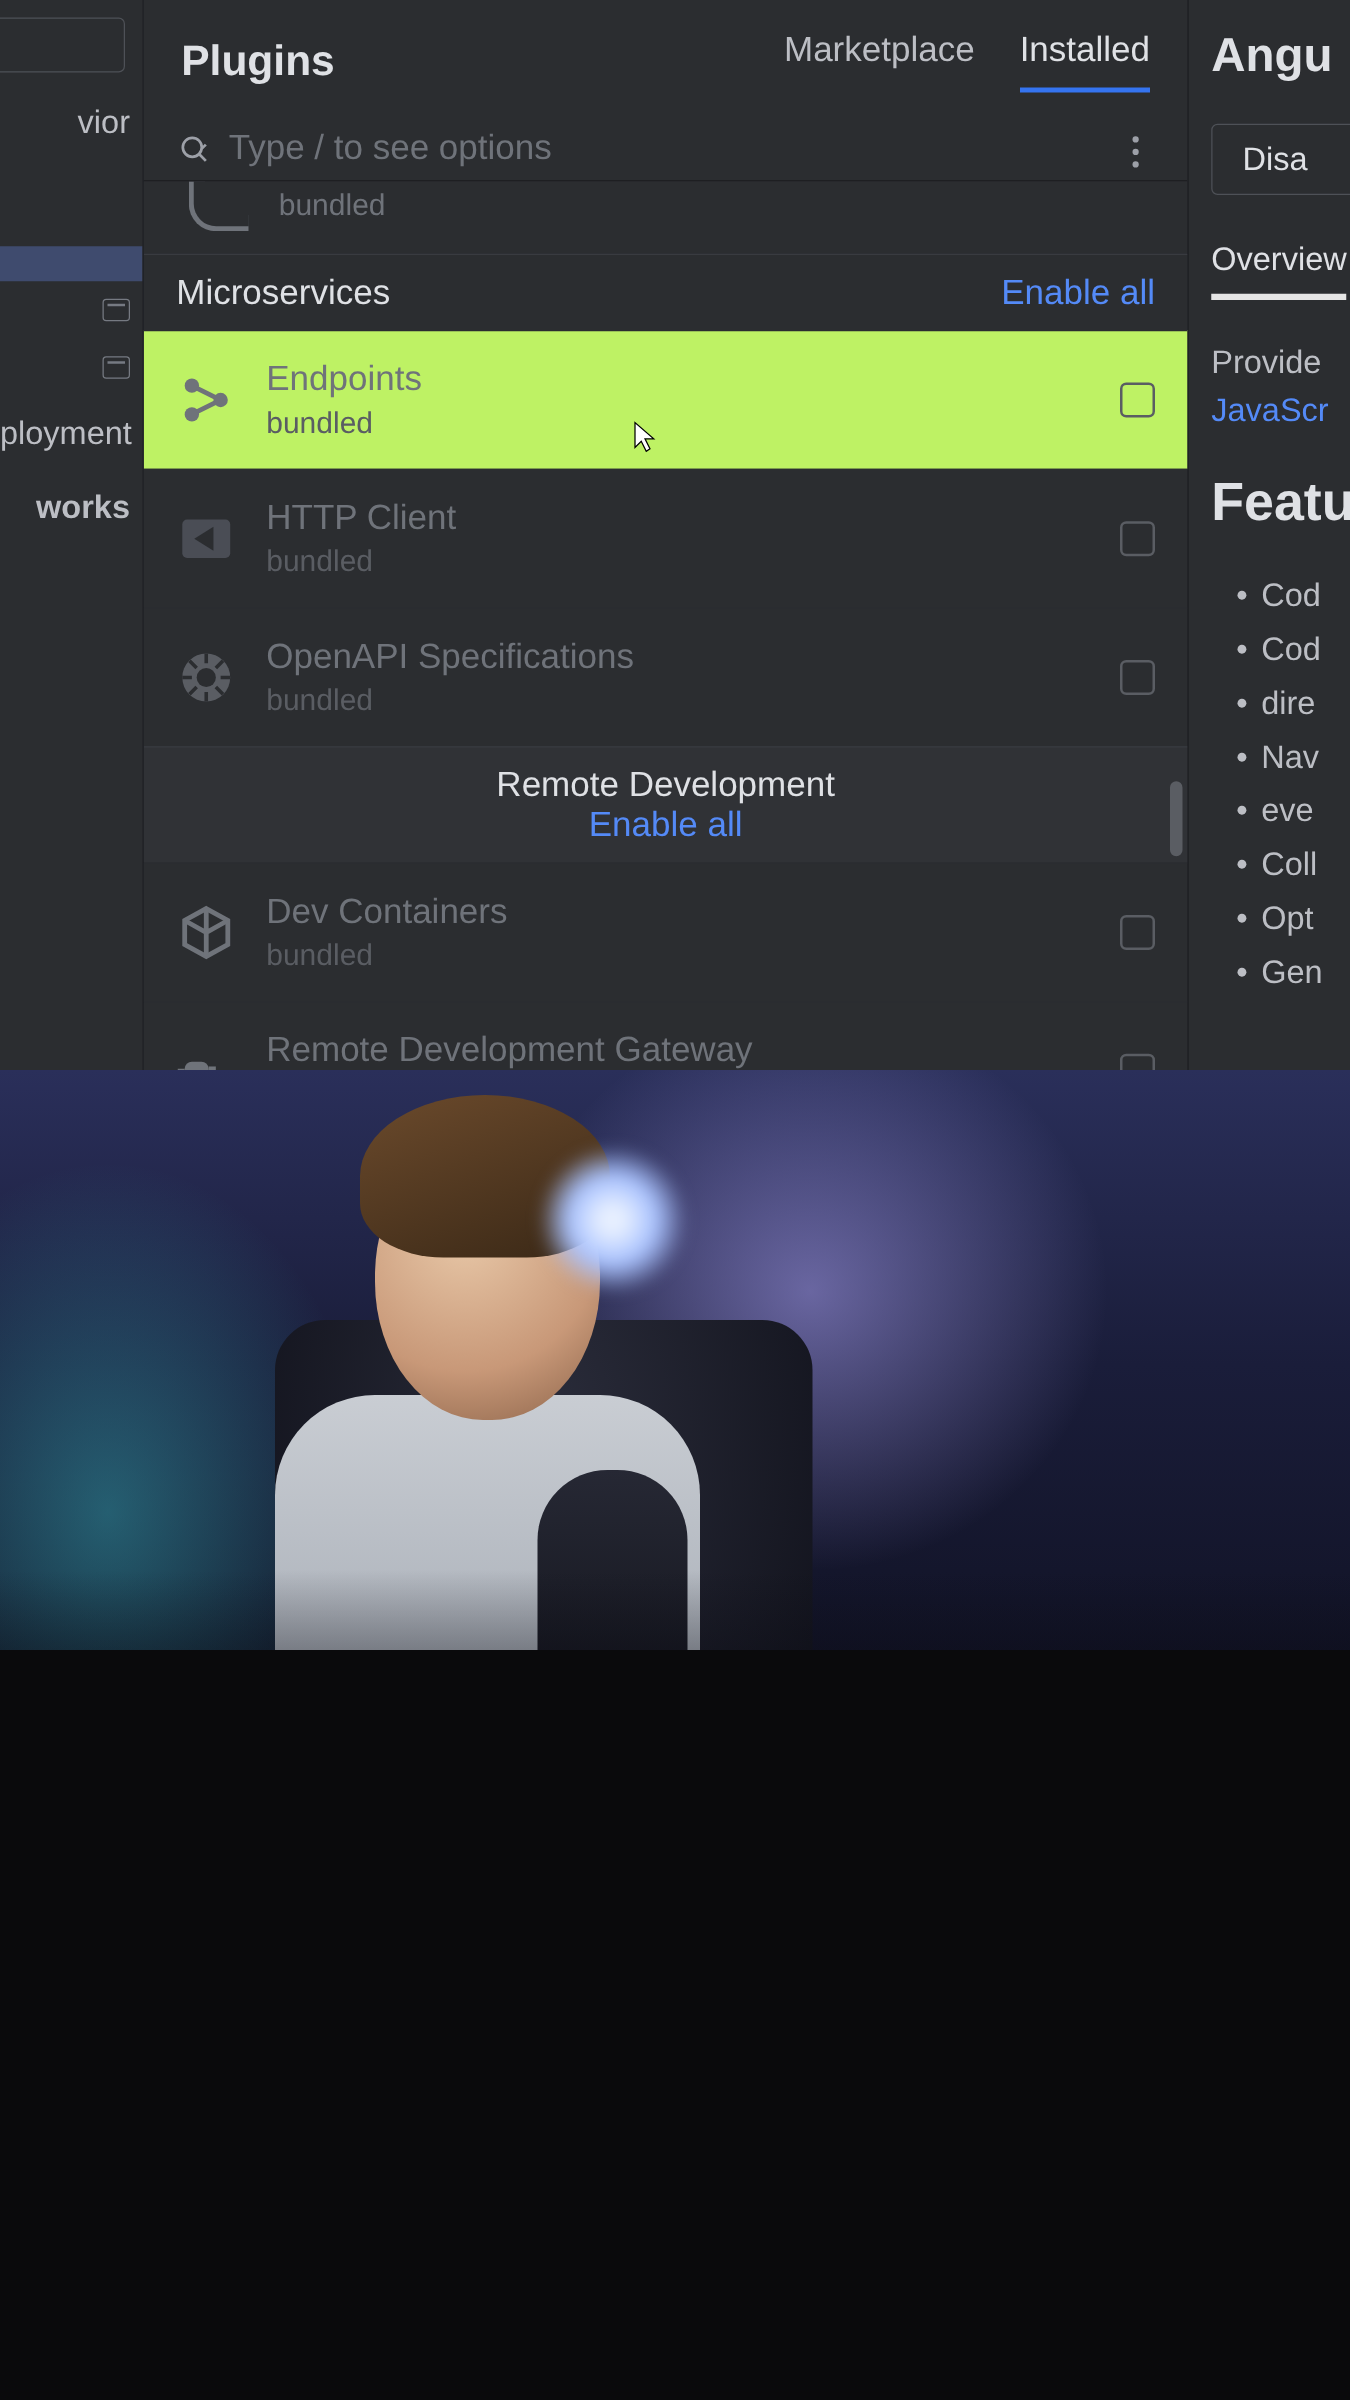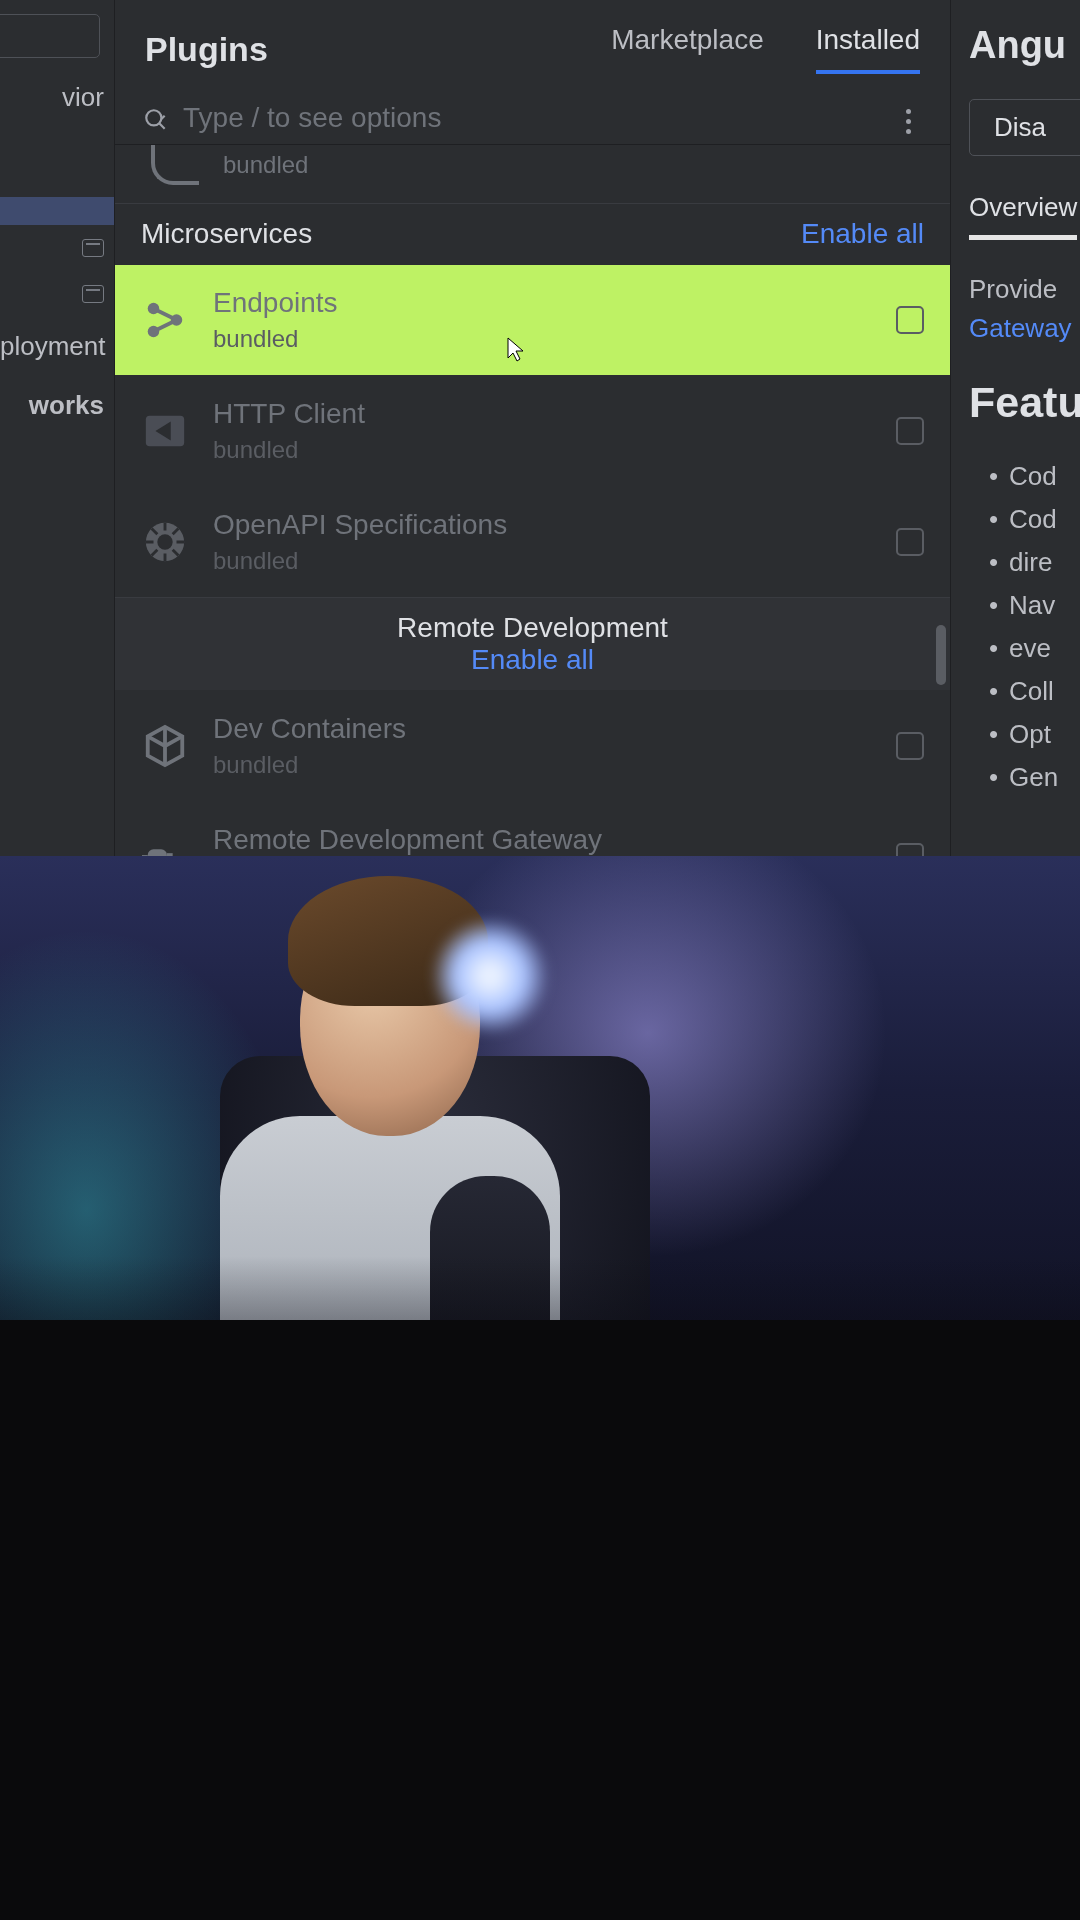--- a/index.html
+++ b/index.html
@@ -11,21 +11,21 @@
 .sidebar-search-box { border: 1px solid #4e5157; border-radius: 5px; height: 44px; margin-left: -40px; margin-right: 14px; }
 .sidebar-item { padding: 14px 0 14px 0; font-size: 26px; color: #bcbec4; text-align: right; padding-right: 10px; white-space: nowrap; }
 .sidebar-item.selected { background: #3f4b6e; color: #dfdfdf; }
 .sidebar-badge-row { display:flex; justify-content:flex-end; padding: 6px 10px; }
 .sidebar-badge { width: 22px; height: 18px; border: 1.5px solid #767a82; border-radius: 3px; margin: 8px 0; position: relative; }
 .sidebar-badge::after { content:''; position:absolute; top:3px; left:3px; right:3px; height:1.5px; background:#767a82; }
 
 .main { flex: 1; display: flex; flex-direction: column; background: #2b2d30; }
 .header { display:flex; align-items:center; padding: 24px 30px 18px 30px; }
 .header-title { font-size: 34px; font-weight: 600; color: #dfe1e5; flex:1; }
-.header-tabs { display:flex; gap: 52px; text-align: right; }
+.header-tabs { display:flex; gap: 36px; text-align: right; }
 .header-tab { font-size: 28px; color: #bcbec4; cursor: pointer; padding-bottom: 14px; }
 .header-tab.active { color: #dfe1e5; border-bottom: 4px solid #3574f0; }
 
 .searchbar { display:flex; align-items:flex-end; padding: 10px 30px 10px 28px; border-bottom: 1px solid #1e1f22; }
 .search-icon { width: 28px; height: 28px; display:flex; align-items:center; }
 .search-icon svg { stroke: #9da0a8; }
 .search-input { flex:1; background: transparent; border: none; outline: none; font-size: 28px; color: #bcbec4; margin-left: 12px; }
 .search-input::placeholder { color: #6f737a; }
 .more-icon { width: 24px; display:flex; flex-direction:column; align-items:center; gap:5px; cursor:pointer; }
 .more-icon span { width:5px; height:5px; background:#9da0a8; border-radius:50%; }
@@ -229,21 +229,21 @@
     </div>
   </div>
 
   <div class="right-panel">
     <div class="rp-title">Angu</div>
     <div class="rp-btn">Disa</div>
     <div class="rp-tab-row">
       <div class="rp-tab active">Overview</div>
     </div>
     <div class="rp-text">Provide</div>
-    <div class="rp-text rp-link">Gateway</div>
+    <div class="rp-text rp-link">JavaScr</div>
     <div class="rp-heading">Featu</div>
     <div class="rp-bullet">Cod</div>
     <div class="rp-bullet">Cod</div>
     <div class="rp-bullet" style="padding-left:40px;">dire</div>
     <div class="rp-bullet">Nav</div>
     <div class="rp-bullet" style="padding-left:40px;">eve</div>
     <div class="rp-bullet">Coll</div>
     <div class="rp-bullet">Opt</div>
     <div class="rp-bullet">Gen</div>
   </div>

